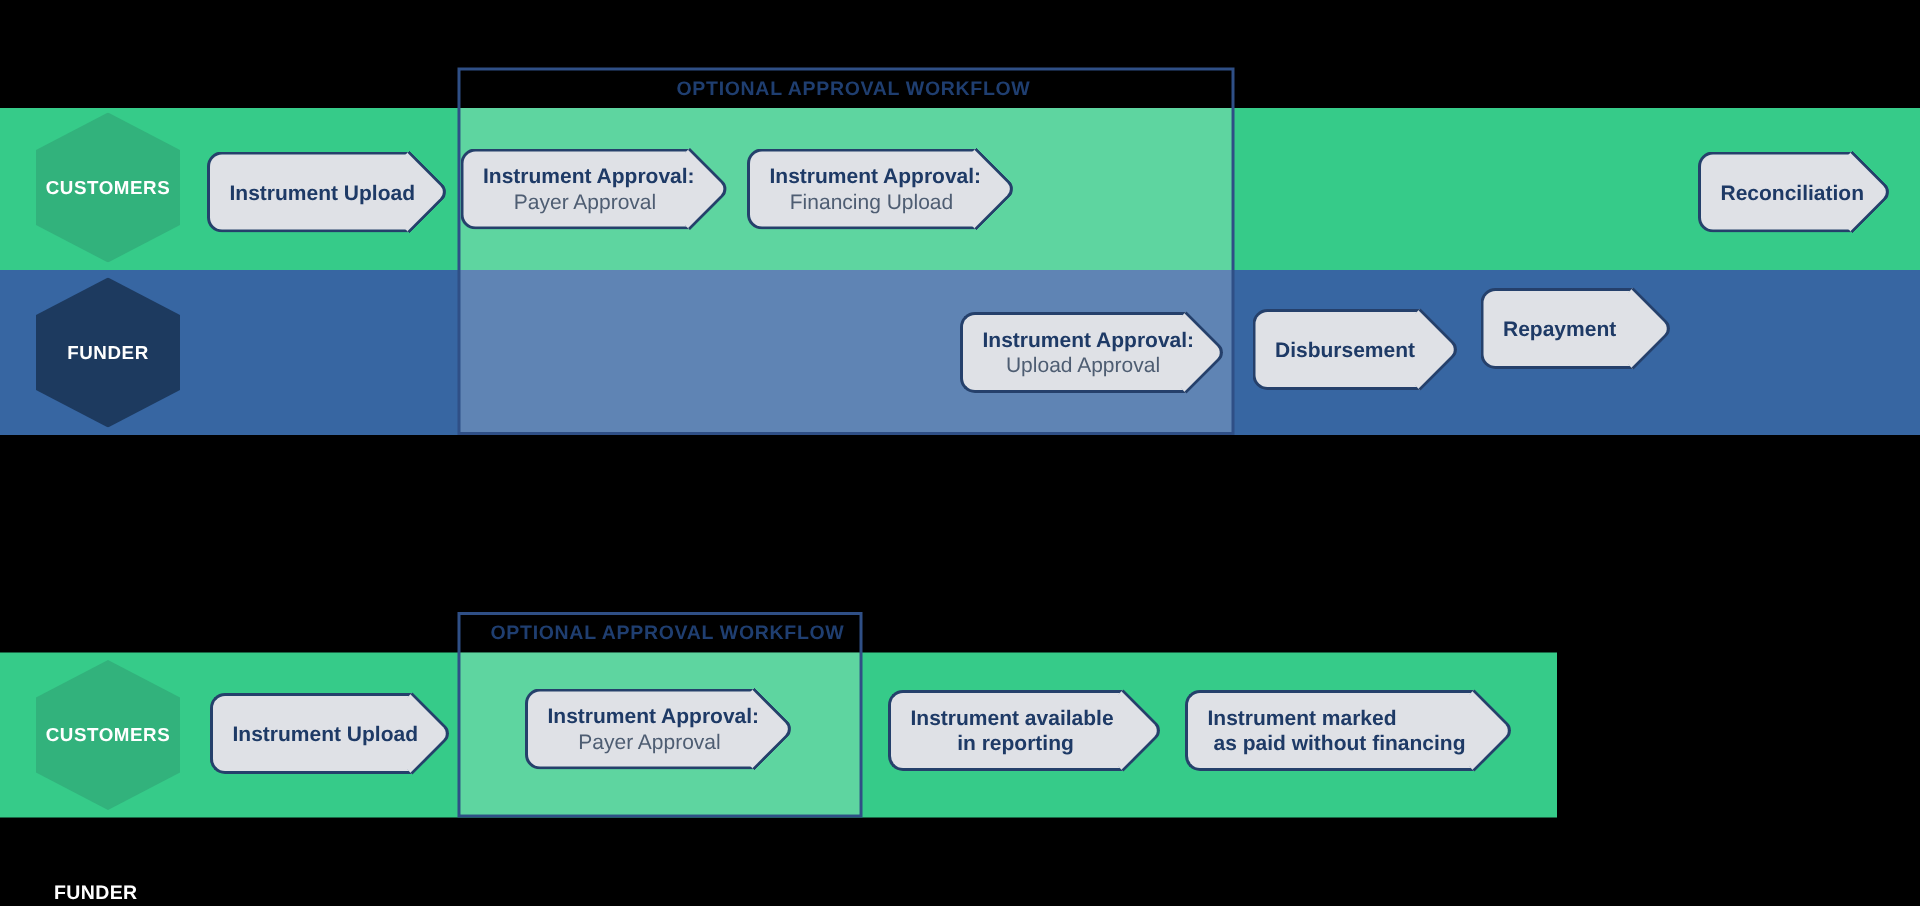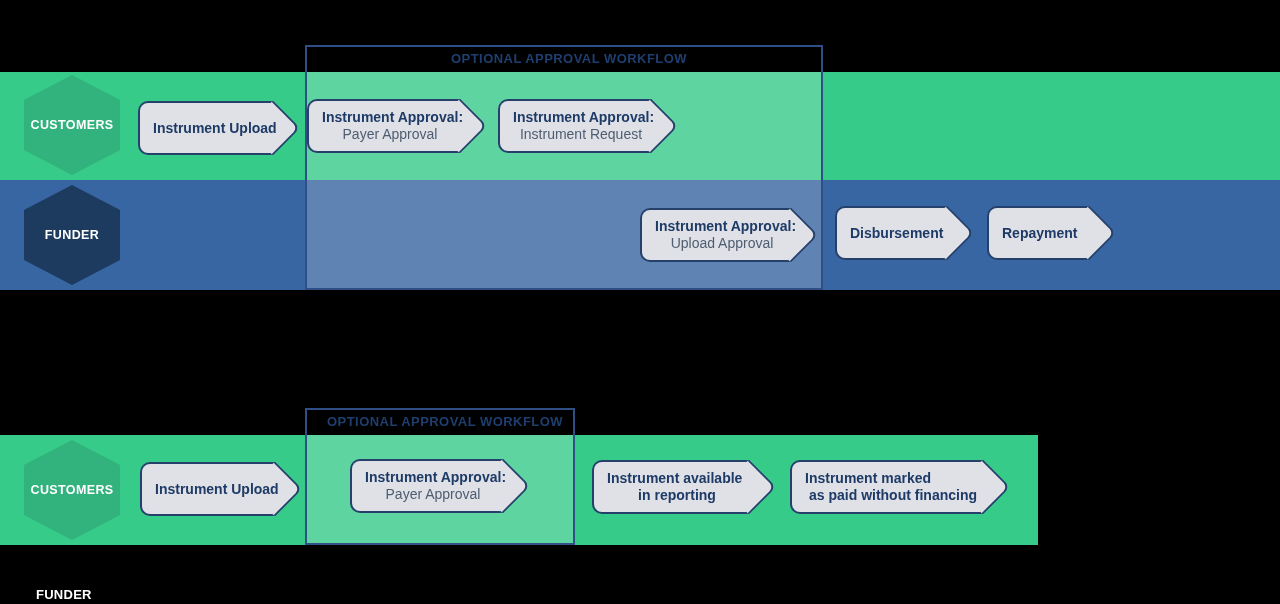--- a/index.html
+++ b/index.html
@@ -56,21 +56,21 @@
   .step .s2 { display:block; color:#4E5D72; font-size:14px; line-height:17px; white-space:nowrap; position:relative; z-index:1;text-align:center; }
   .step.bold2 .s2 { color:#1E3A66; font-weight:bold; }
 
   
   .st-upload1   { left:138px;  top:101px; width:135px; }
   .st-payer1    { left:307px;  top:99px;  width:153px; }
   .st-financing { left:498px;  top:99px;  width:153px; }
   .st-reconcile { left:1132px; top:101px; width:103px; }
   .st-funderap  { left:640px;  top:208px; width:151px; }
   .st-disburse  { left:835px;  top:206px; width:112px; }
-  .st-repay     { left:987px;  top:206px; width:102px; }
+  .st-repay     { left:987px;  top:192px; width:102px; }
 
   
   .st-upload2   { left:140px;  top:462px; width:135px; }
   .st-payer2    { left:350px;  top:459px; width:153px; }
   .st-available { left:592px;  top:460px; width:157px; }
   .st-marked    { left:790px;  top:460px; width:193px; }
 
   .funder-footer {
     position:absolute; left:36px; top:587px; z-index:5;
     color:#fff; font-weight:bold; font-size:13px; letter-spacing:.02em;
@@ -99,21 +99,25 @@
   <div class="step st-upload1">
     <span class="s1">Instrument Upload</span>
     <span class="s2"></span>
   </div>
   <div class="step st-payer1">
     <span class="s1">Instrument Approval:</span>
     <span class="s2">Payer Approval</span>
   </div>
   <div class="step st-financing">
     <span class="s1">Instrument Approval:</span>
-    <span class="s2">Instrument Request</span>
+    <span class="s2">Financing Upload</span>
+  </div>
+  <div class="step st-reconcile">
+    <span class="s1">Reconciliation</span>
+    <span class="s2"></span>
   </div>
   <div class="step st-funderap">
     <span class="s1">Instrument Approval:</span>
     <span class="s2">Upload Approval</span>
   </div>
   <div class="step st-disburse">
     <span class="s1">Disbursement</span>
     <span class="s2"></span>
   </div>
   <div class="step st-repay">

